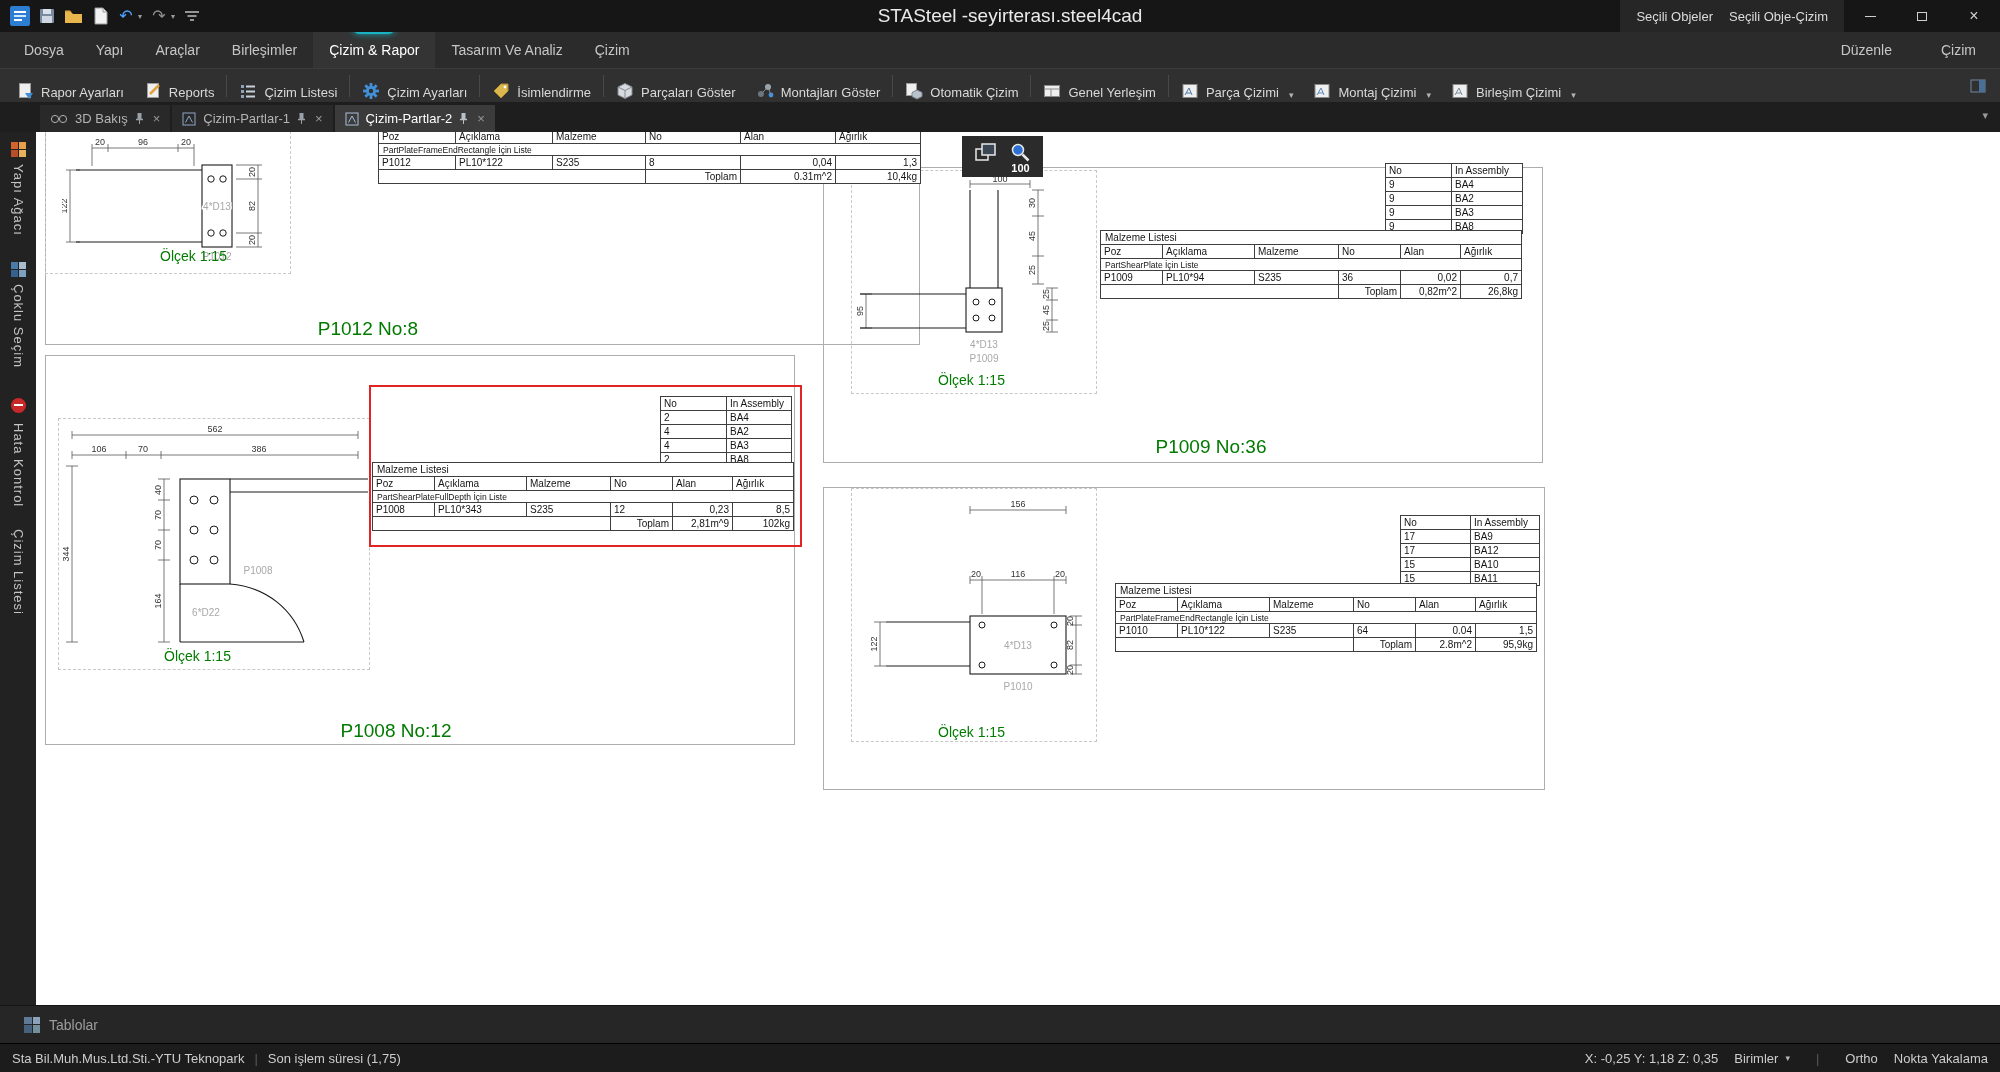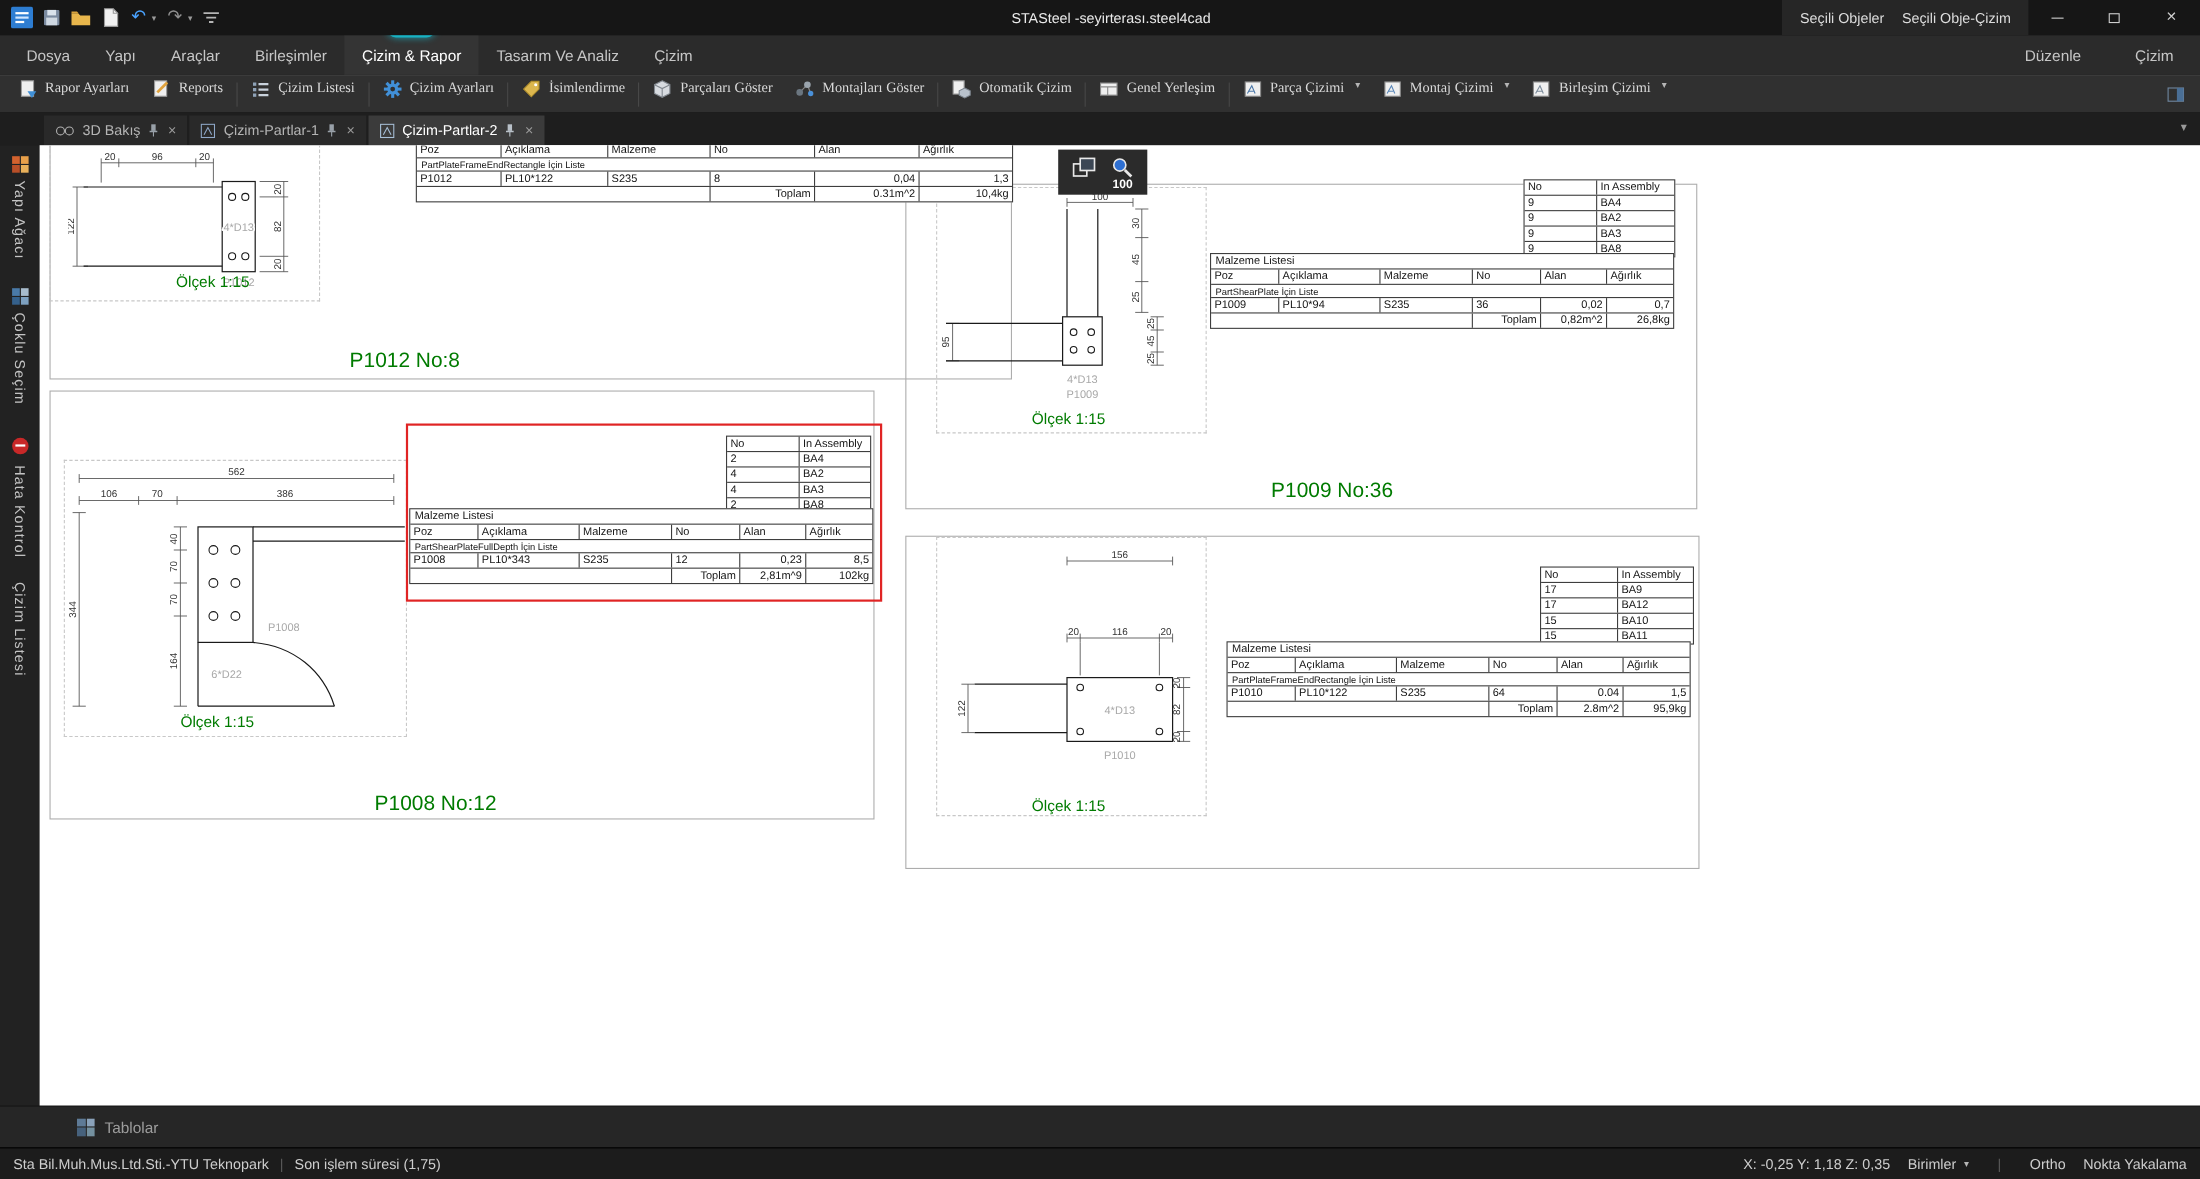--- a/index.html
+++ b/index.html
@@ -8,39 +8,39 @@
   .app { width:2000px; height:1072px; display:flex; flex-direction:column; }
 
   
   .titlebar { height:32px; background:#161616; display:flex; align-items:center; position:relative; z-index:10; }
   .tb-icons { display:flex; align-items:center; gap:8px; padding:0 10px; z-index:2; }
   .ticon { display:flex; align-items:center; justify-content:center; min-width:18px; height:20px; }
   .ticon svg { display:block; }
   .glyph { font-size:16px; line-height:1; }
   .undo-g { color:#4aa3ff; } .redo-g { color:#8f8f8f; }
   .mini-caret { font-size:8px; color:#9a9a9a; margin-left:-5px; }
-  .tb-title { position:absolute; left:0; right:0; text-align:center; font-size:13px; color:#eaeaea;padding-left:20px; }
+  .tb-title { position:absolute; left:0; right:0; text-align:center; font-size:19px; color:#eaeaea;padding-left:20px; }
   .tb-right { margin-left:auto; display:flex; align-items:center; height:100%; z-index:2; }
   .tb-panel { display:flex; align-items:center; height:100%; background:#262626; padding:0 8px; }
   .tb-label { font-size:13px; color:#dcdcdc; padding:0 8px; white-space:nowrap; }
   .win-btn { width:52px; height:32px; display:flex; align-items:center; justify-content:center; }
   .min-glyph { width:11px; height:1px; background:#cfcfcf; display:block; }
   .max-glyph { width:10px; height:9px; border:1px solid #cfcfcf; display:block; }
   .close-glyph { color:#cfcfcf; font-size:16px; line-height:1; }
 
   
   .ribbon { height:36px; background:#2b2b2b; display:flex; align-items:stretch; padding:0 8px; position:relative; z-index:9; }
   .rtab { position:relative; display:flex; align-items:center; padding:0 16px; font-size:14px; color:#c6c6c6; white-space:nowrap; }
   .rtab.active {color:#ffffff; background:#343434; }
   .test-badge { position:absolute; top:-14px; left:50%; transform:translateX(-50%); background:#18b2c3; color:#fff; font-size:11px; padding:2px 12px; border-radius:10px; box-shadow:0 0 7px rgba(24,178,195,.85); }
   .ribbon-right { margin-left:auto; display:flex;gap:17px; }
 
   
   .toolbar { height:34px; background:#303030; border-top:1px solid #3d3d3d; display:flex; align-items:center; padding:0 6px; }
-  .tbtn { display:flex; align-items:flex-start; gap:7px; height:28px; padding:0 10px; color:#d9d9d9; font-size:13px; white-space:nowrap;font-family:Liberation Serif, serif; }
+  .tbtn { display:flex; align-items:flex-end; gap:7px; height:28px; padding:0 10px; color:#d9d9d9; font-size:13px; white-space:nowrap; }
   .tbtn svg { display:block; }
   .tsep { width:1px; height:22px; background:#484848; margin:0 2px; }
   .caret { font-size:9px; color:#b5b5b5; margin-left:3px; }
   .toolbar-end { margin-left:auto; display:flex; align-items:center; padding-right:8px; }
 
   
   .doctabs { height:30px; background:#1e1e1e; display:flex; align-items:flex-end; padding-left:40px; position:relative; }
   .dtab { display:flex; align-items:center; gap:7px; height:27px; padding:0 10px; margin-right:2px; background:#292929; color:#b4b4b4; font-size:13px;margin-top:32px; }
   .dtab.active { background:#3b3b3b; color:#fff; }
   .dtab .x { color:#9a9a9a; font-size:13px; margin-left:2px; }
@@ -86,21 +86,21 @@
 
   .zoom-overlay { position:absolute; background:#2b2b2b; display:flex; align-items:flex-start; gap:12px; padding:6px 12px 3px; }
   .zoom-col { display:flex; flex-direction:column; align-items:center; }
   .zoom-val { color:#fff; font-size:11px; font-weight:bold; text-align:center; margin-top:0px; }
 
   
   .dt { font-size:9px; fill:#333; font-family:"Liberation Sans",sans-serif; }
   .glabel { font-size:10px; fill:#a8a8a8; font-family:"Liberation Sans",sans-serif; paint-order:stroke; stroke:#ffffff; stroke-width:3px; }
 
   
-  .tablesbar { height:38px; background:#262626; border-top:1px solid #151515; display:flex; align-items:center; gap:9px; padding-left:70px; }
+  .tablesbar { height:38px; background:#262626; border-top:1px solid #151515; display:flex; align-items:center; gap:9px; padding-left:24px; }
   .tablesbar .label { color:#9d9d9d; font-size:14px; }
   .tb-grid-icon { width:16px; height:16px; display:grid; grid-template-columns:1fr 1fr; grid-template-rows:1fr 1fr; gap:1px; }
   .tb-grid-icon span { display:block; }
   .statusbar { height:29px; background:#1c1c1c; border-top:1px solid #000; display:flex; align-items:center; color:#cdcdcd; font-size:13px; padding:0 12px; }
   .sb-sep { color:#5a5a5a; margin:0 10px; }
   .sb-right { margin-left:auto; display:flex; align-items:center; gap:16px; }
   .sb-group { display:flex; align-items:center; gap:4px; }
 </style>
 </head>
 <body>

